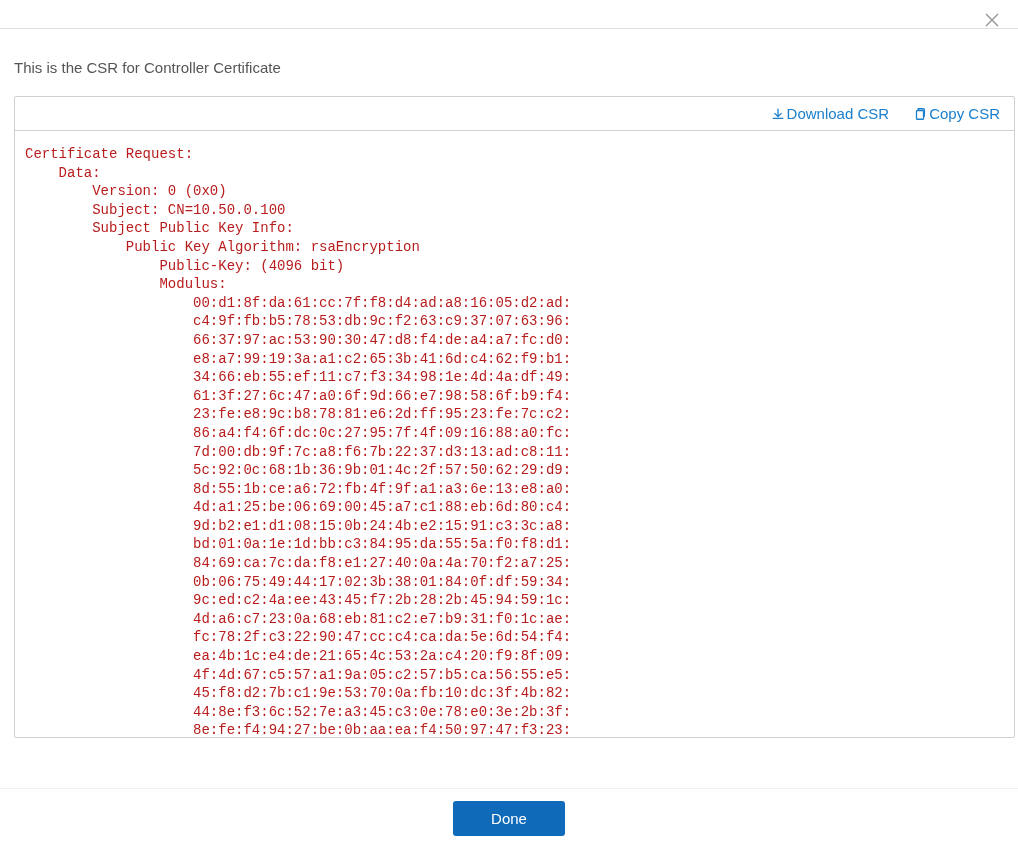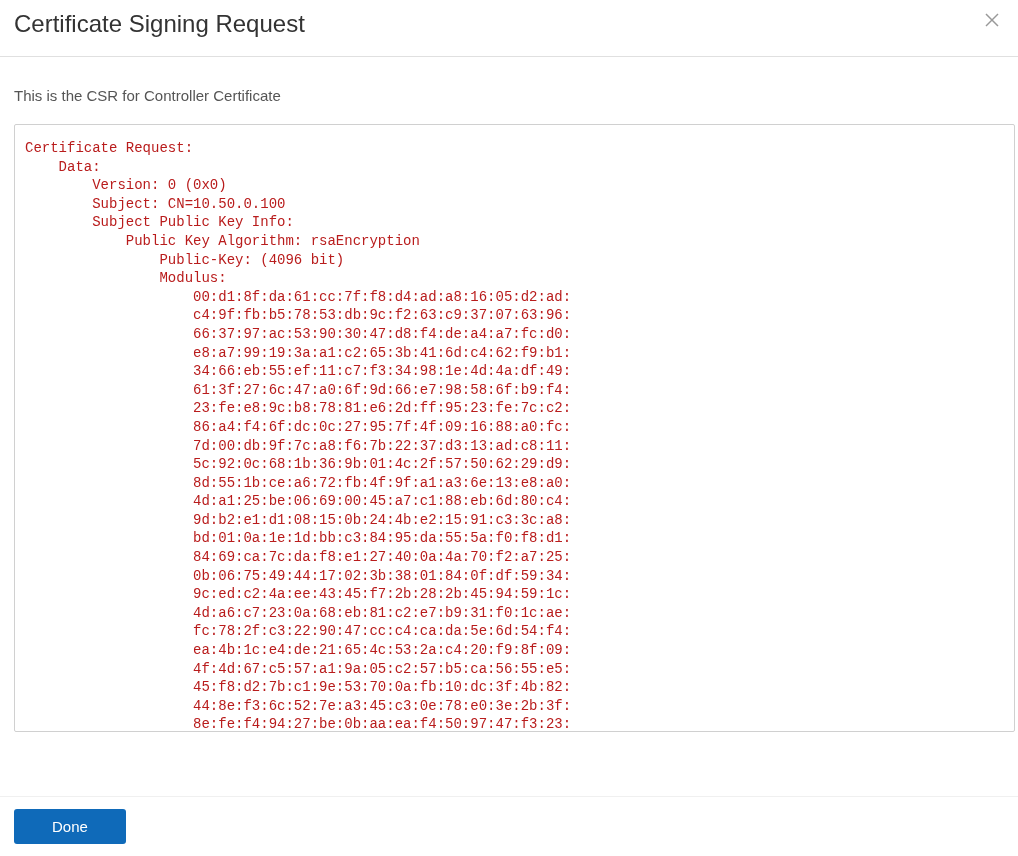--- a/index.html
+++ b/index.html
@@ -82,56 +82,70 @@
       font-size: 14px;
       line-height: 18.6px;
       color: #b91c1c;
       padding: 14px 10px;
       white-space: pre;
       overflow: hidden;
       height: 606px;
     }
     .footer {
       position: absolute;
-      bottom: 0;
+      bottom: 8px;
       left: 0;
       right: 0;
       padding: 12px 14px;
       display: flex;
-      justify-content: flex-start;
+      justify-content: center;
       background: #fff;
       border-top: 1px solid #f0f0f0;
     }
     .done-btn {
       background: #0f6ab9;
       color: #fff;
       border: none;
       padding: 9px 38px;
       font-size: 15px;
       border-radius: 3px;
       cursor: pointer;
     }
   </style>
 </head>
 <body>
 
 <div class="dialog-header">
-  <h1 class="dialog-title">Certificate Signing Request</h1>
   <div class="close-btn">
     <svg viewBox="0 0 16 16">
         <line x1="2" y1="2" x2="14" y2="14"></line>
         <line x1="14" y1="2" x2="2" y2="14"></line>
       </svg>
   </div>
 </div>
 
 <div class="content-area">
   <p class="description">This is the CSR for Controller Certificate</p>
 
   <div class="csr-container">
+    <div class="csr-toolbar">
+      <a class="toolbar-action">
+        <svg viewBox="0 0 16 16">
+            <path d="M8 2 L8 10 M4 7 L8 11 L12 7 M2 13 L14 13"></path>
+          </svg>
+        <span>Download CSR</span>
+      </a>
+      <a class="toolbar-action">
+        <svg viewBox="0 0 16 16">
+            <rect x="4" y="4" width="8" height="10" rx="1"></rect>
+            <path d="M6 4 V2 H12 a1 1 0 0 1 1 1 V11"></path>
+          </svg>
+        <span>Copy CSR</span>
+      </a>
+    </div>
     <pre class="csr-text">Certificate Request:
     Data:
         Version: 0 (0x0)
         Subject: CN=10.50.0.100
         Subject Public Key Info:
             Public Key Algorithm: rsaEncryption
                 Public-Key: (4096 bit)
                 Modulus:
                     00:d1:8f:da:61:cc:7f:f8:d4:ad:a8:16:05:d2:ad:
                     c4:9f:fb:b5:78:53:db:9c:f2:63:c9:37:07:63:96:

